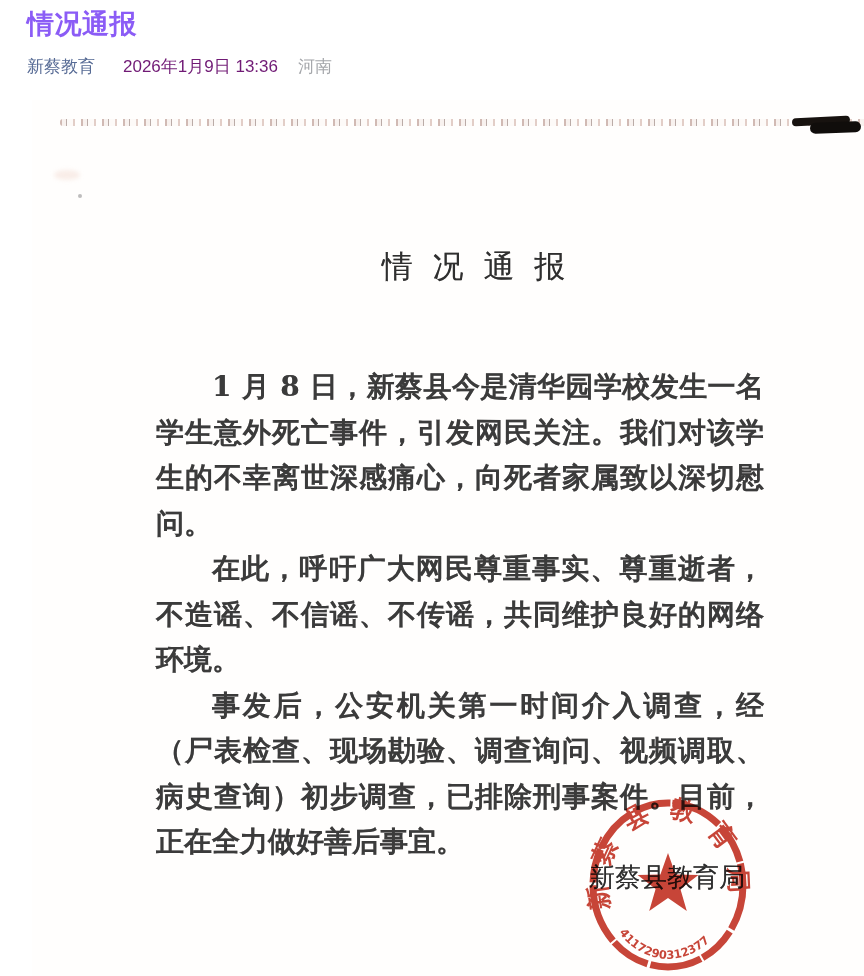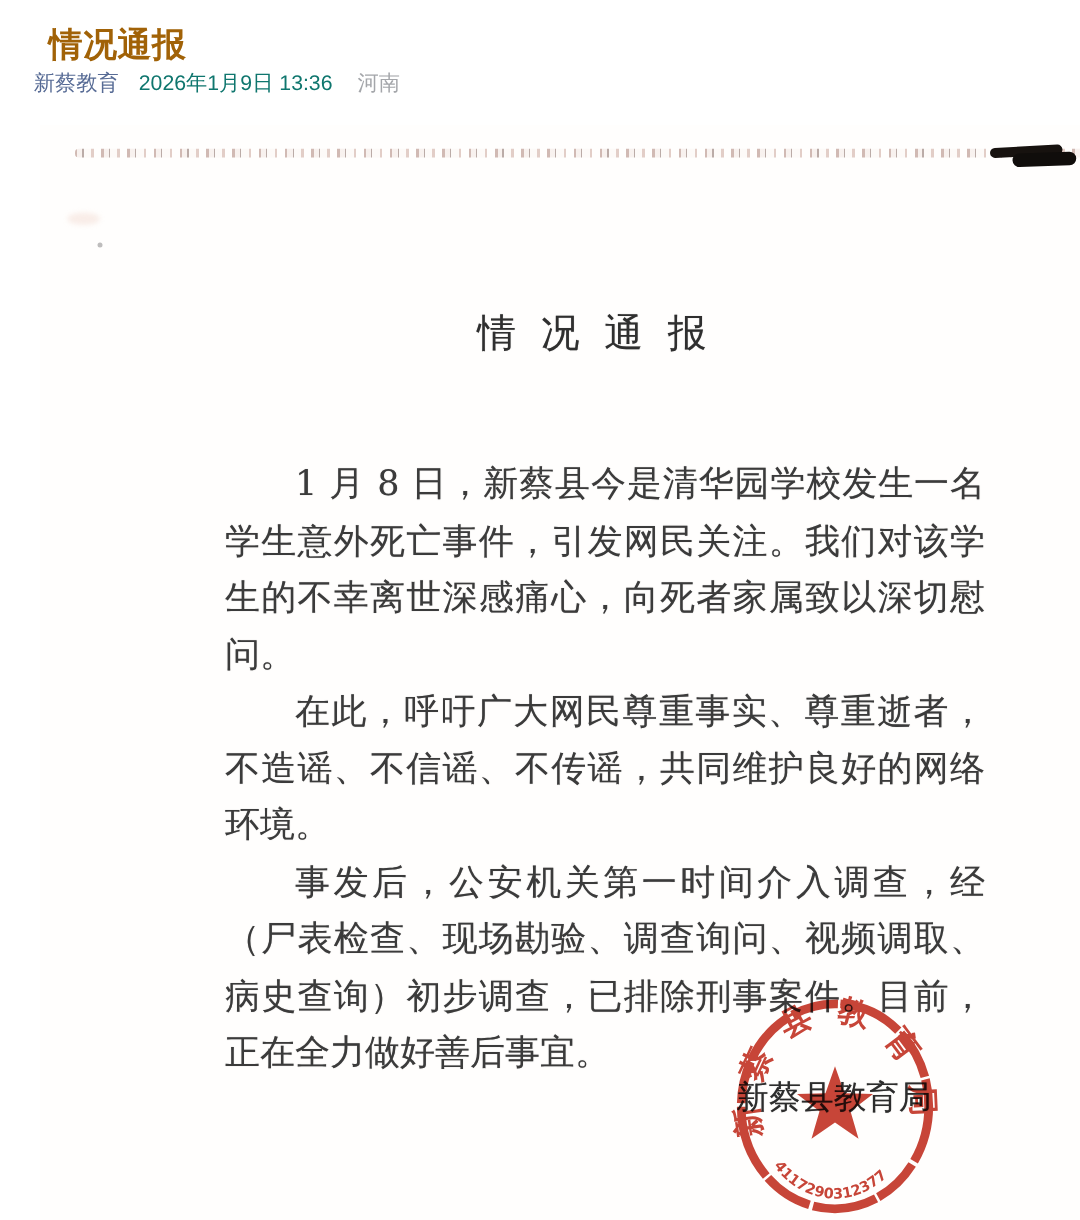--- a/index.html
+++ b/index.html
@@ -7,31 +7,31 @@
     width: 864px; height: 976px;
     background: #ffffff;
     overflow: hidden;
     font-family: "Liberation Sans", sans-serif;
   }
   .page { position: relative; width: 864px; height: 976px; background: #ffffff; }
 
   
   .post-header { position: absolute; left: 27px; top: 0; right: 20px; }
   .post-title {
-    margin: 12px; padding-top: 6px;
-    font-size: 27px; font-weight: 700; color: #a16207;
+    margin: 0; padding-top: 6px;
+    font-size: 27px; font-weight: 700; color: #8b5cf6;
     letter-spacing: 0.5px;
     font-family: Liberation Mono, monospace;
   }
   .post-meta {
     position: absolute; left: 0; top: 55px;
     font-size: 17px; color: #9b9ea4; white-space: nowrap;
   }
-  .post-meta .account { color: #576b95; margin-right: 16px; cursor: pointer; }
-  .post-meta .timestamp { color: #0f766e; margin-right: 20px; }
+  .post-meta .account { color: #576b95; margin-right: 28px; cursor: pointer; }
+  .post-meta .timestamp { color: #701a75; margin-right: 20px; }
   .post-meta .location { color: #a4a6aa; margin-top: 28px; }
 
   
   .document {
     position: absolute; left: 0; top: 100px; width: 864px; height: 876px;
     background: #fffefd;
     margin-left: 32px;
   }
 
   
@@ -68,24 +68,25 @@
   .doc-serif { font-family: "DejaVu Serif", "Liberation Serif", serif; }
 
   .doc-title {
     position: absolute; left: 140px; top: 146px; width: 608px;
     text-align: center;
     font-size: 31px; color: #2f2f2f; letter-spacing: 0.16em;
     text-shadow: 0 0 0.6px rgba(60,60,60,0.55);
   }
 
   .doc-text {
-    position: absolute; left: 148px; top: 264px; width: 608px;
+    position: absolute; left: 124px; top: 264px; width: 608px;
     font-size: 28px; line-height: 45.5px; color: #3b3b3b;
     text-align: justify;
     text-shadow: 0 0 0.6px rgba(60,60,60,0.5);
+    font-weight: bold;
   }
   .doc-text p { margin: 0; text-indent: 2em; }
 
   .signature-org {
     position: absolute; left: 557px; top: 760px;
     font-size: 26px; color: #2c2c2c; letter-spacing: 0px; white-space: nowrap;
     text-shadow: 0 0 0.6px rgba(50,50,50,0.6);
   }
   .signature-date {
     position: absolute; left: 536px; top: 800px;

